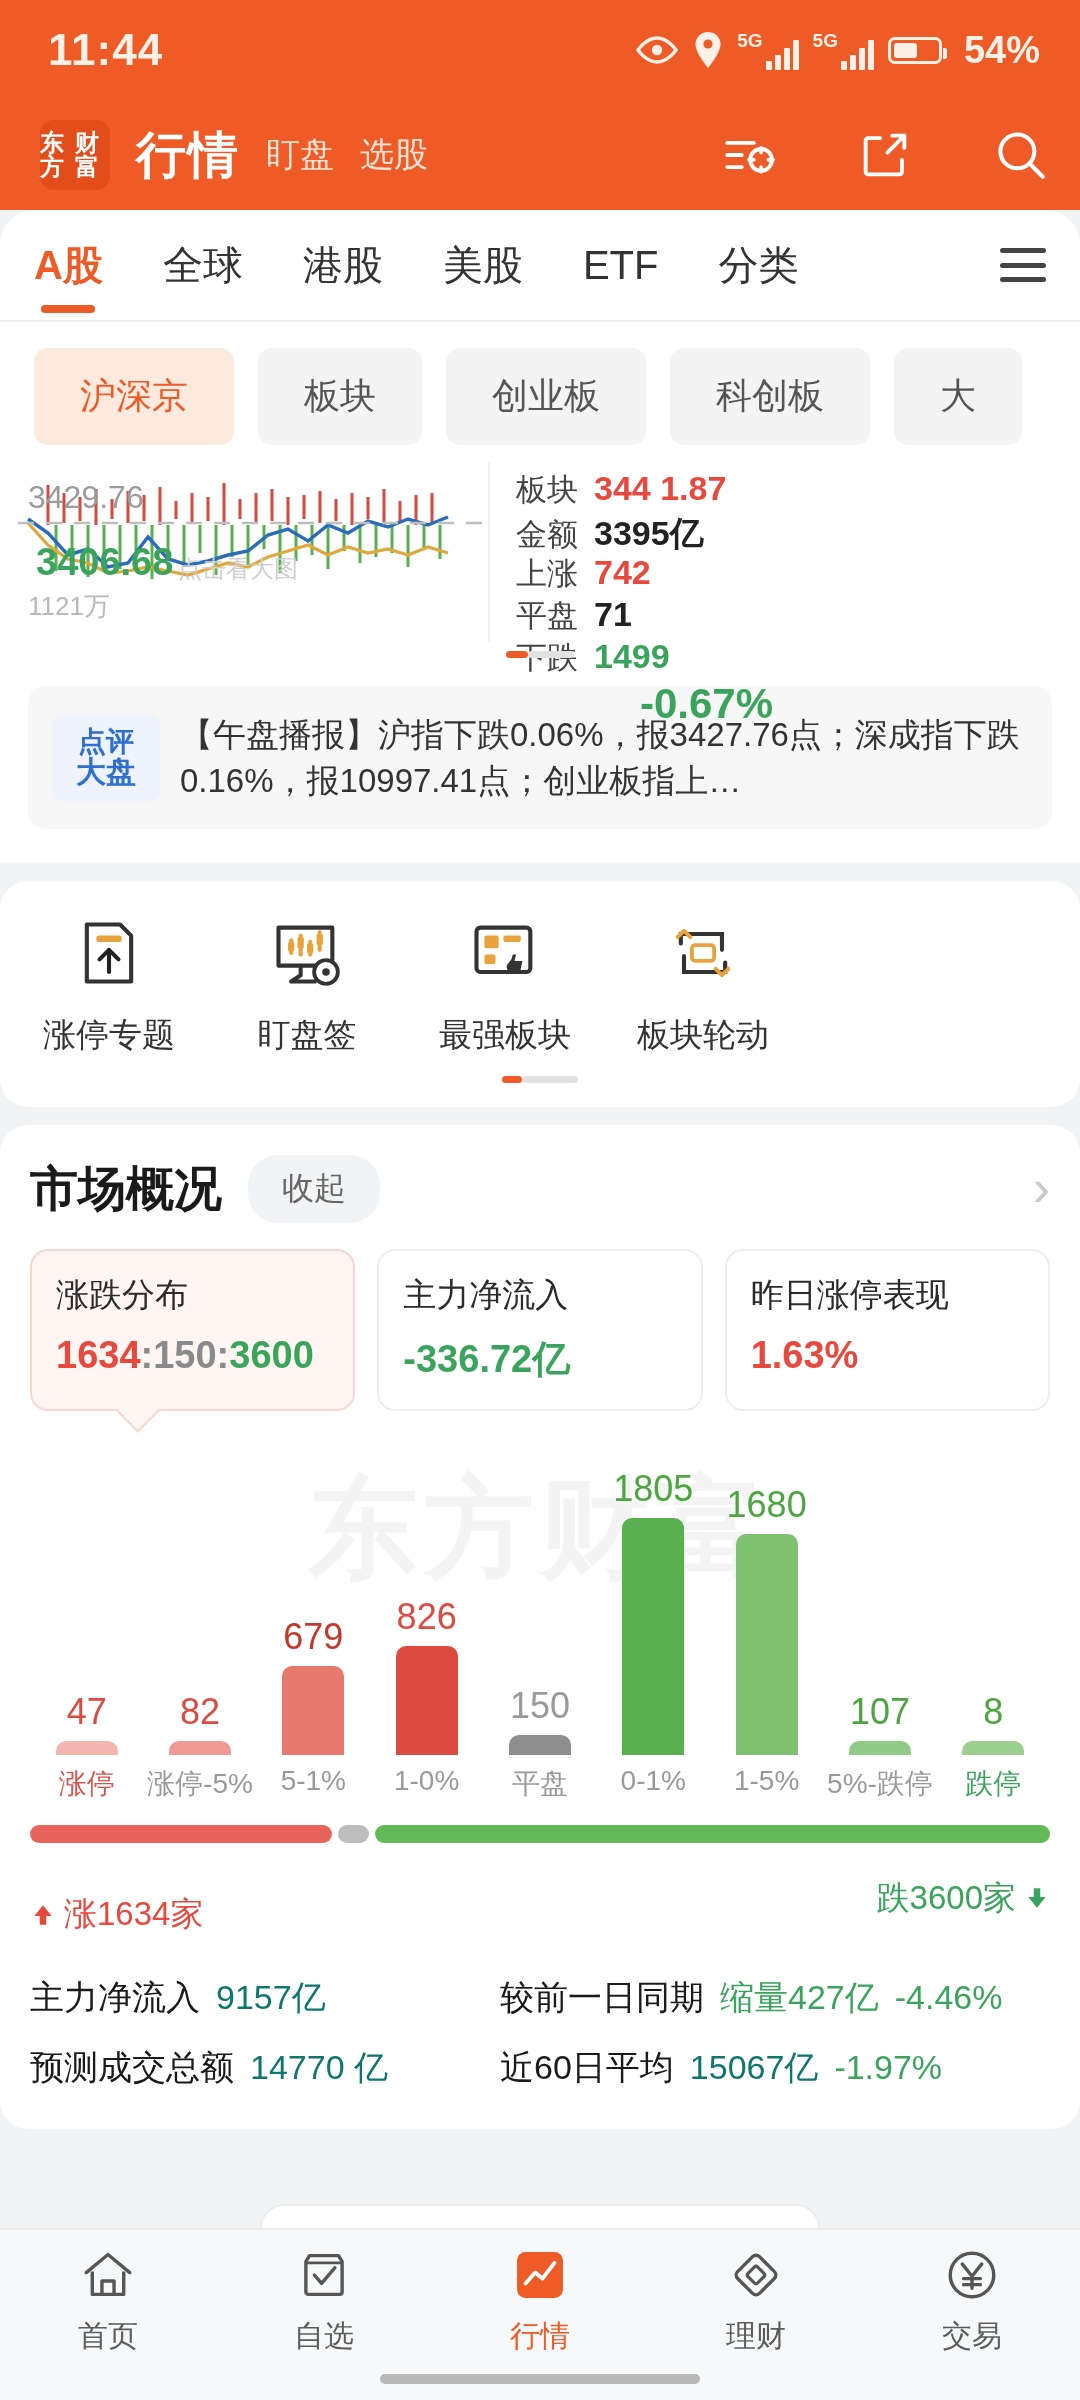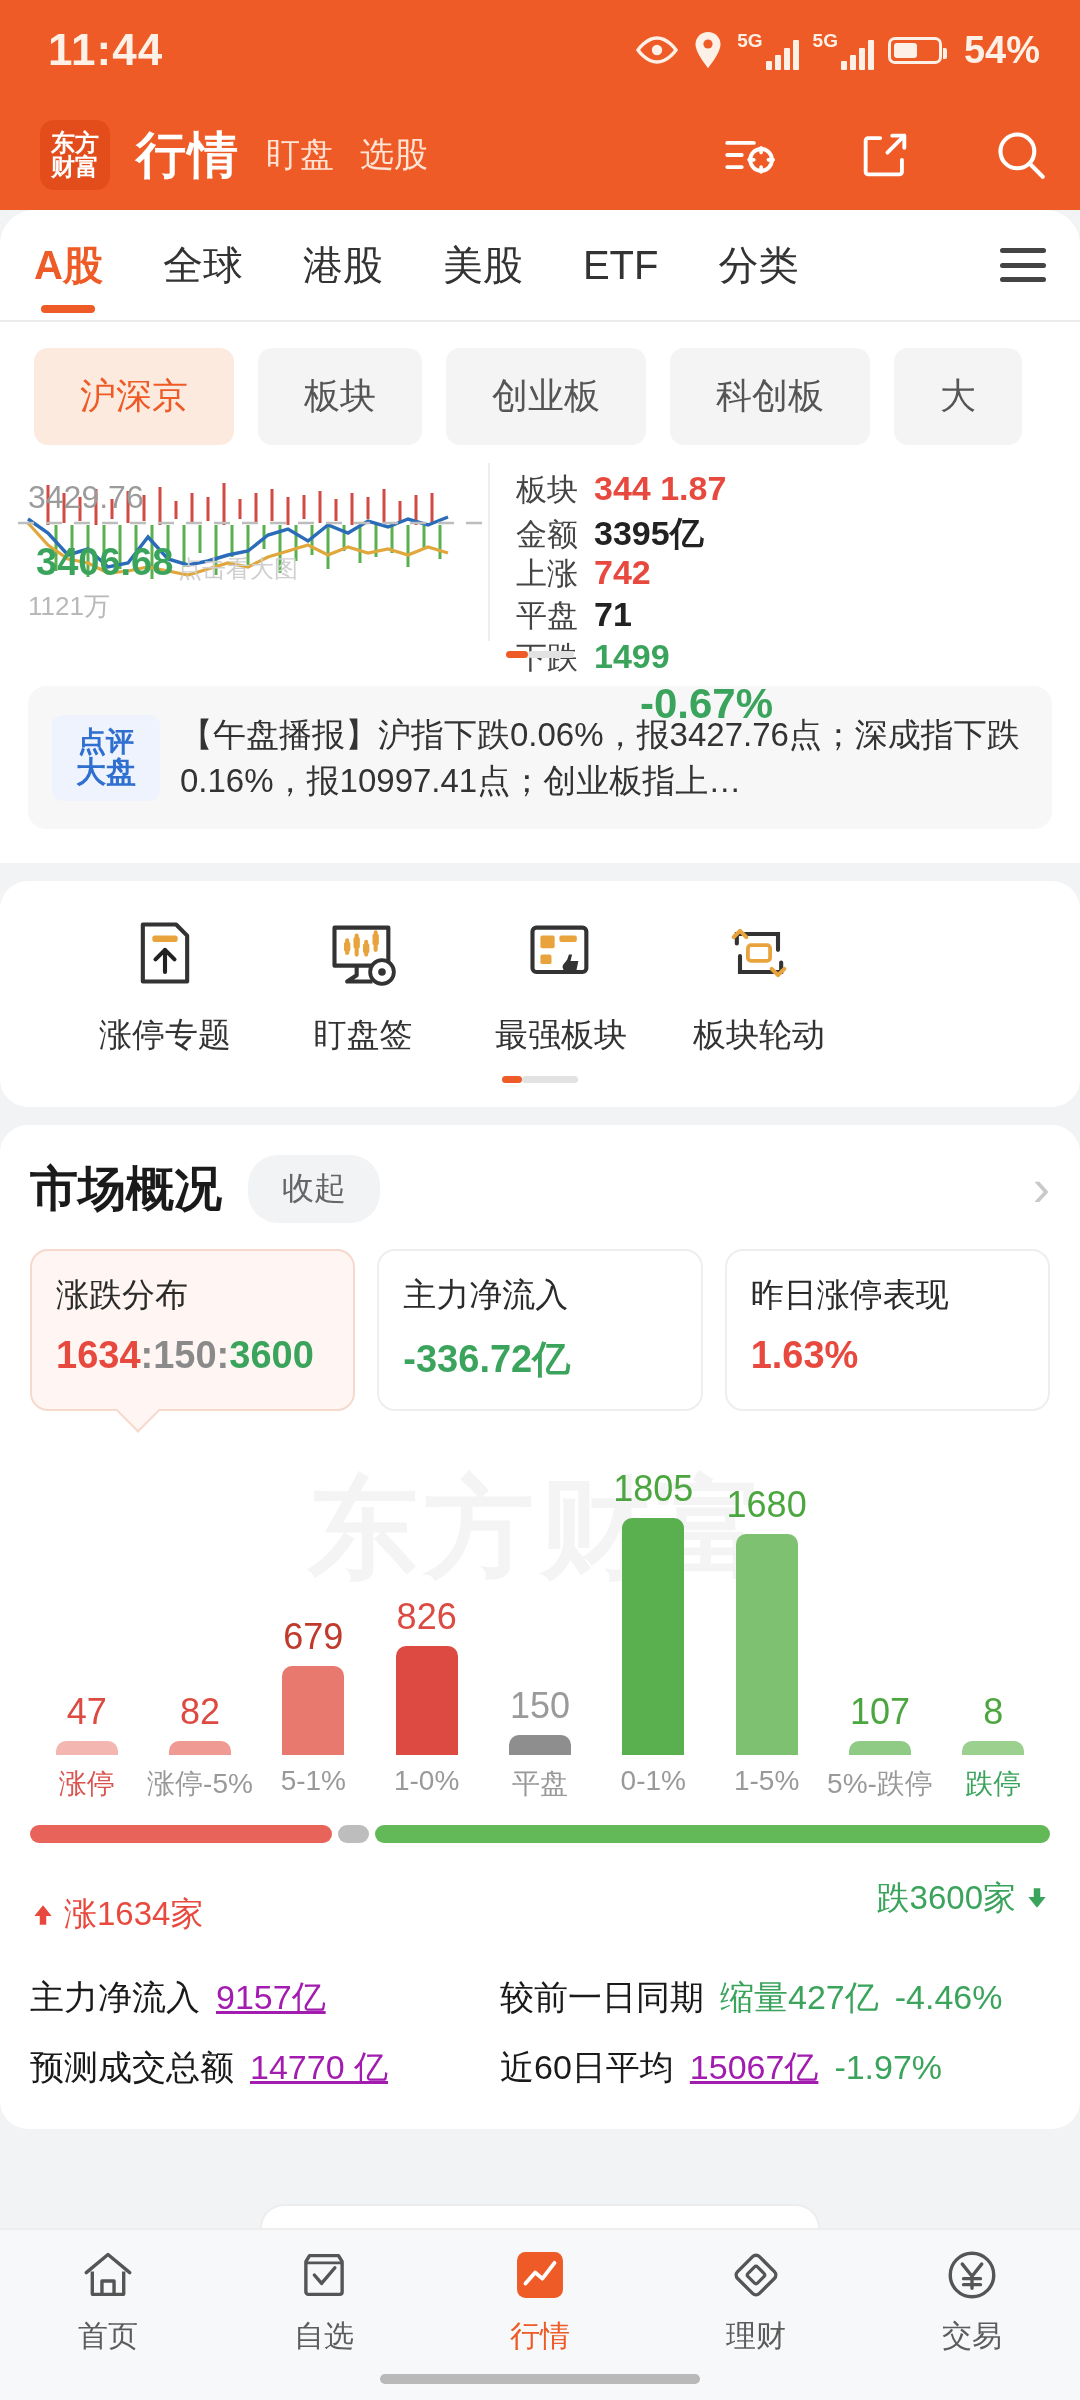--- a/index.html
+++ b/index.html
@@ -28,21 +28,21 @@
   .bars i:nth-child(1){height:9px}.bars i:nth-child(2){height:15px}
   .bars i:nth-child(3){height:22px}.bars i:nth-child(4){height:30px}
   .batt { width:54px;height:27px;border:3px solid #fdf0e6;border-radius:7px;position:relative;display:flex;align-items:center;padding:3px;}
   .batt:after{content:"";position:absolute;right:-8px;top:8px;width:4px;height:11px;background:#fdf0e6;border-radius:0 2px 2px 0;}
   .batt i{display:block;height:100%;width:54%;background:#fdf0e6;border-radius:3px;}
   .sb-pct{font-size:38px;font-weight:600;margin-left:8px;}
 
   
   .appbar { height:110px; background:#ee5b26; display:flex; align-items:center; padding:0 30px 0 40px; gap:26px; }
   .logo { width:70px;height:70px;border-radius:14px;background:#e34d1b;color:#fff;
-          display:flex;flex-direction:column;align-items:center;justify-content:center;
+          display:flex;flex-direction:row;align-items:center;justify-content:center;
           font-size:24px;line-height:1.02;font-weight:700;letter-spacing:0px;flex:none;}
   .brandtitle{color:#fff;font-size:50px;font-weight:700;letter-spacing:2px;}
   .navlink{color:#ffe3d4;font-size:34px;font-weight:500;}
   .appbar-spacer{flex:1}
   .hd-ic{width:58px;height:58px;color:#fff;flex:none;}
 
   
   .sheet { position:absolute; left:0; right:0; top:210px; bottom:0; background:#f2f3f5;
            border-top-left-radius:34px; border-top-right-radius:34px; overflow:hidden; }
   .sheet-white{background:#fff;border-top-left-radius:34px;border-top-right-radius:34px;}
@@ -86,21 +86,21 @@
   .news{background:#f7f7f8;border-radius:18px;display:flex;align-items:center;gap:20px;padding:26px 24px;}
   .newsbadge{flex:none;width:108px;height:86px;border-radius:10px;background:#eef3fd;
     display:flex;flex-direction:column;align-items:center;justify-content:center;line-height:1.05;}
   .nb1{font-size:28px;font-weight:700;color:#2f6fd0;}
   .nb2{font-size:30px;font-weight:700;color:#2f6fd0;}
   .newstext{font-size:33px;color:#333;line-height:1.38;
     display:-webkit-box;-webkit-line-clamp:2;-webkit-box-orient:vertical;overflow:hidden;}
 
   
   .quick{background:#fff;margin-top:18px;border-radius:28px;padding:34px 0 18px;position:relative;overflow:hidden;}
-  .qrow{display:flex;padding:0 22px;margin-left:44px;}
+  .qrow{display:flex;padding:0 10px;}
   .qitem{flex:0 0 198px;display:flex;flex-direction:column;align-items:center;gap:22px;}
   .qlabel{font-size:33px;color:#333;white-space:nowrap;}
   .qdots{display:flex;justify-content:center;gap:0;padding:18px 0 6px;}
   .qdots i{display:block;height:7px;border-radius:4px;background:#e2e2e2;width:56px;}
   .qdots i.on{background:#ee5b26;width:20px;}
 
   
   .mo{background:#fff;margin-top:18px;border-radius:28px;padding:30px 30px 26px;position:relative;overflow:hidden;}
   .mo-head{display:flex;align-items:center;gap:26px;}
   .mo-title{font-size:48px;font-weight:700;color:#1a1a1a;}
@@ -133,21 +133,21 @@
   .legend{display:flex;justify-content:space-between;margin-top:16px;font-size:33px;}
   .lg-up{color:#e8493e;display:flex;align-items:center;gap:8px;margin-top:33px;}
   .lg-dn{color:#3ba45c;display:flex;align-items:center;gap:8px;}
 
   .sumtbl{margin-top:26px;}
   .sumrow{display:flex;align-items:baseline;padding:12px 0;font-size:34px;color:#1a1a1a;}
   .sc{display:flex;gap:16px;align-items:baseline;}
   .sc.c1{flex:0 0 470px;}
   .sc.c2{flex:1;}
   .sgreen{color:#3ba45c;}
-  .sgrey{color:#a21caf;text-decoration:underline;}
+  .sgrey{color:#0f766e;}
 
   
   .btmnav{position:absolute;left:0;right:0;bottom:0;height:172px;background:#f7f8fa;
     border-top:2px solid #ededed;display:flex;align-items:flex-start;padding-top:16px;}
   .bn{flex:1;display:flex;flex-direction:column;align-items:center;gap:12px;}
   .bn .bnlab{font-size:30px;color:#5c5c5c;}
   .bn.active .bnlab{color:#ee5b26;}
   .homebar{position:absolute;left:50%;transform:translateX(-50%);bottom:16px;width:320px;height:10px;border-radius:6px;background:#b9b9b9;}
   .sd-card{position:absolute;left:50%;transform:translateX(-50%);bottom:172px;width:560px;height:24px;background:#fff;border-radius:24px 24px 0 0;border:2px solid #ededed;border-bottom:none;}
 </style>

